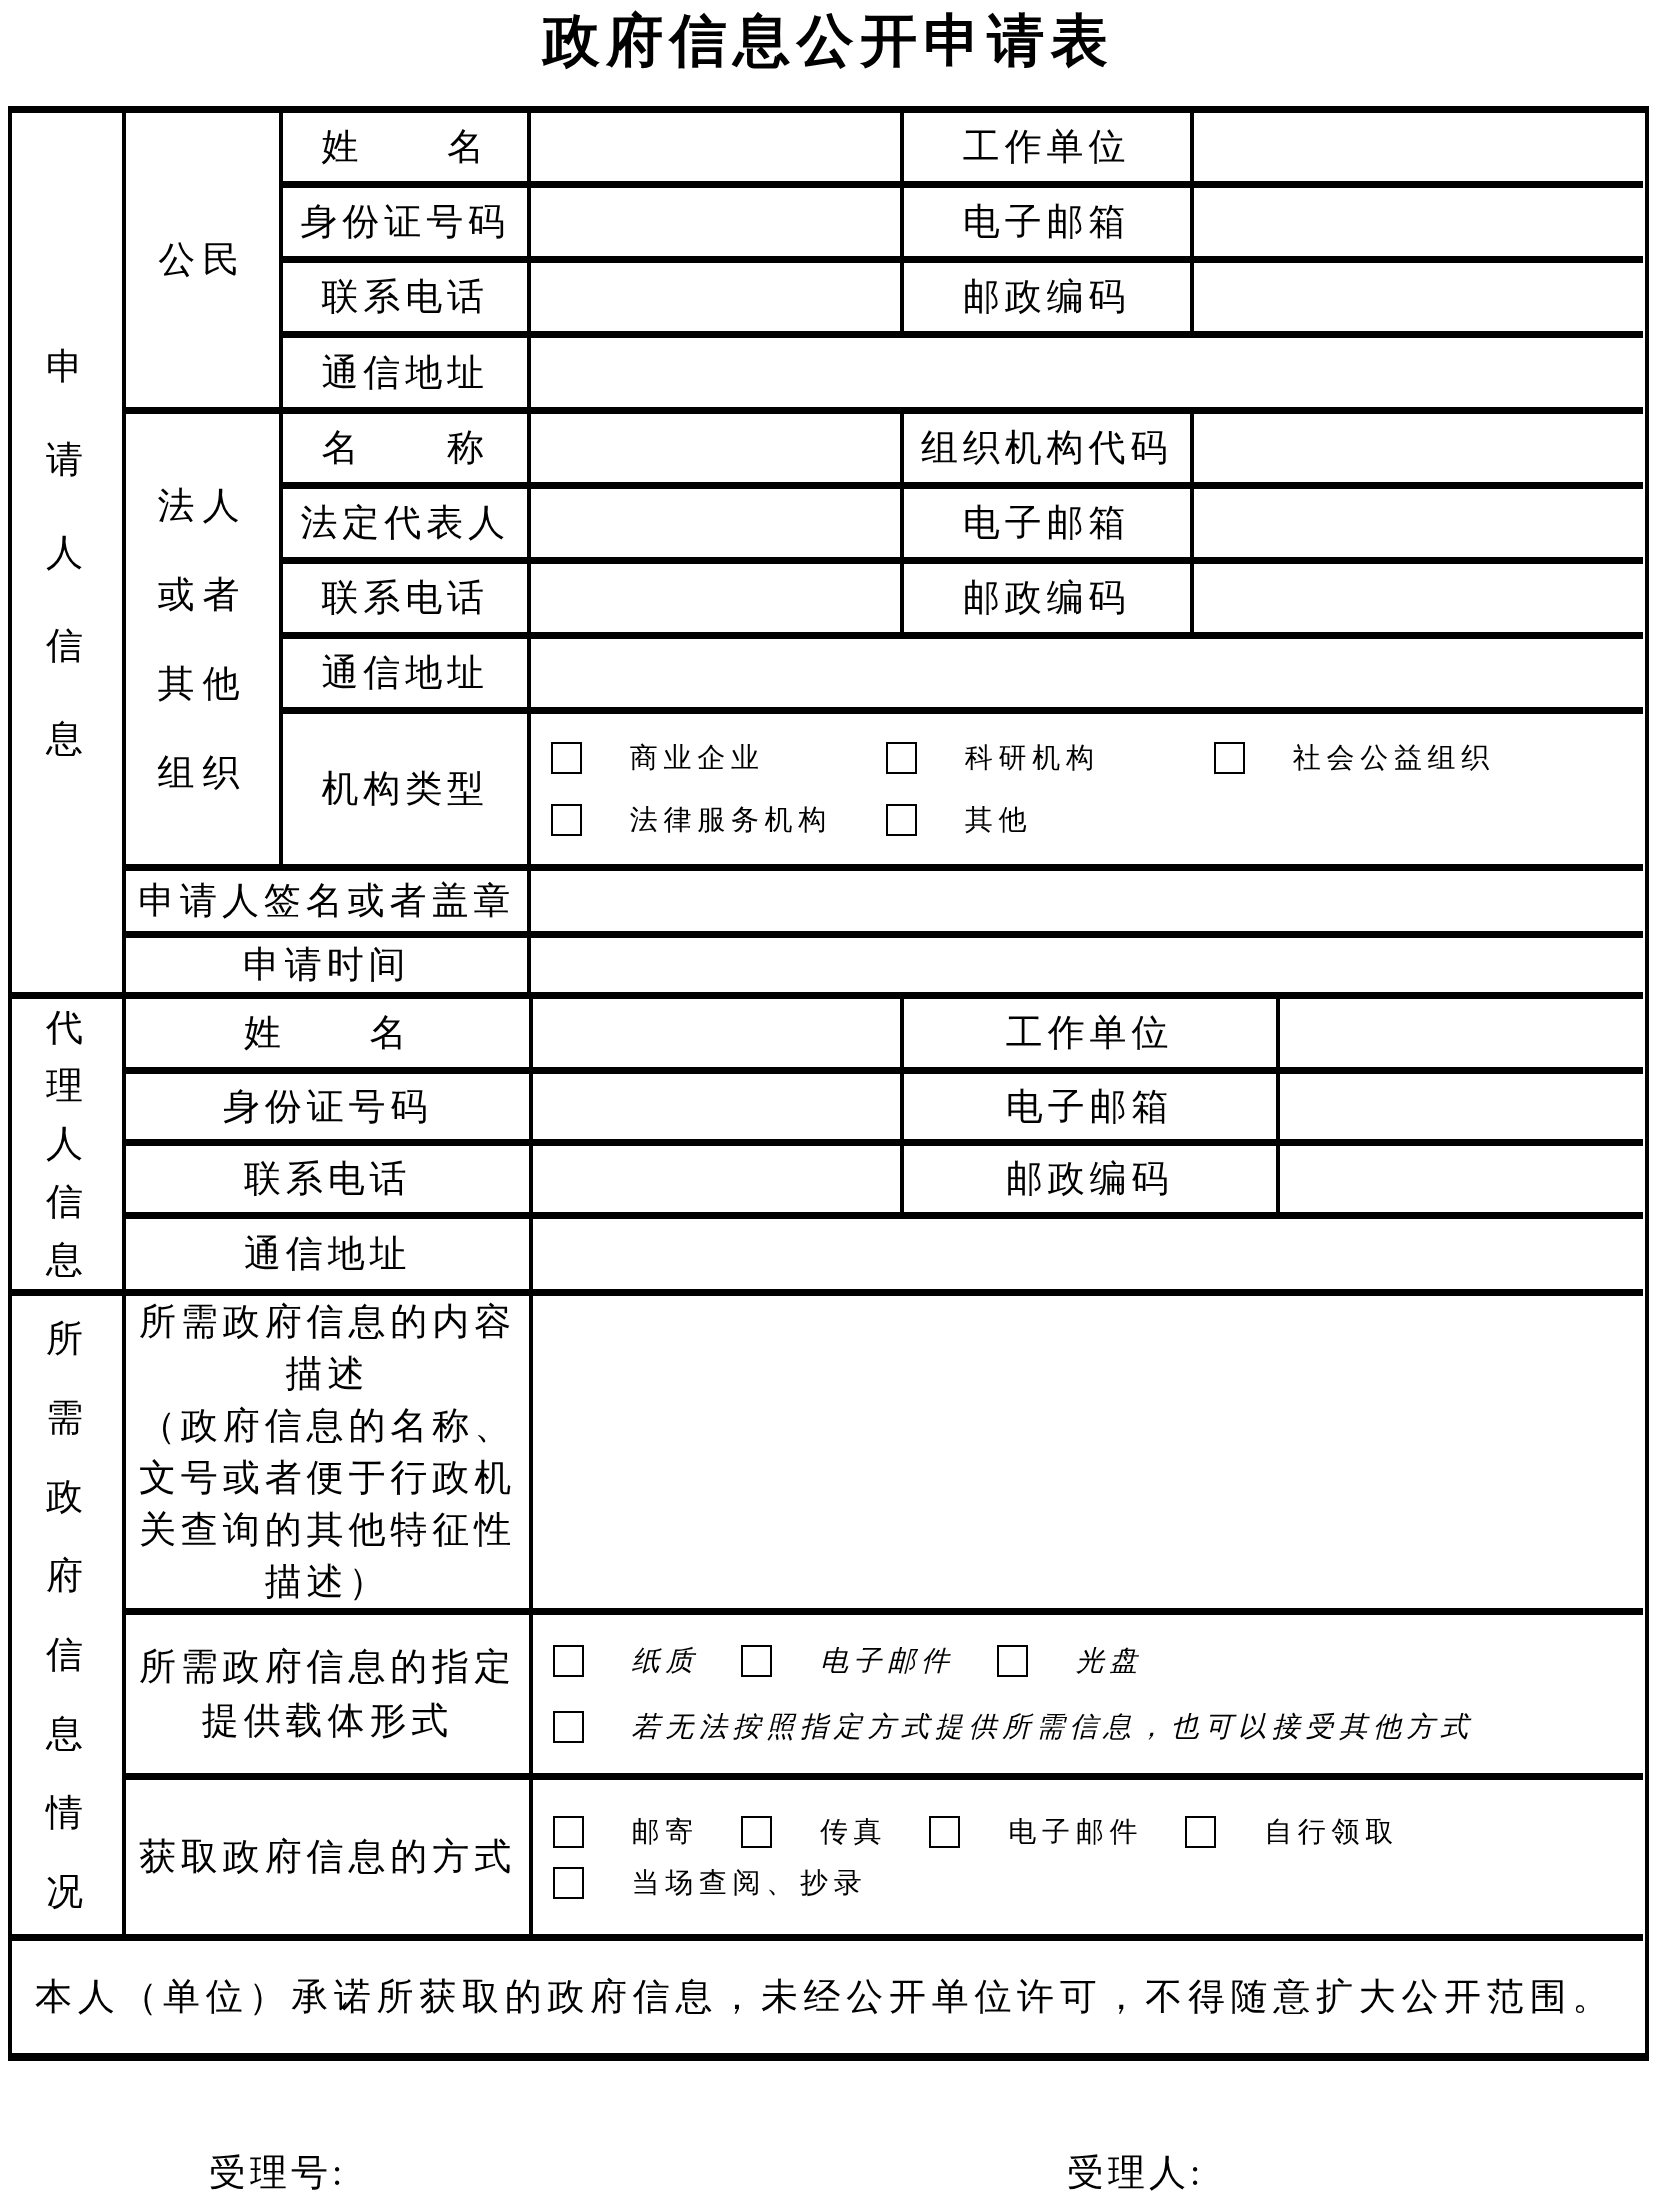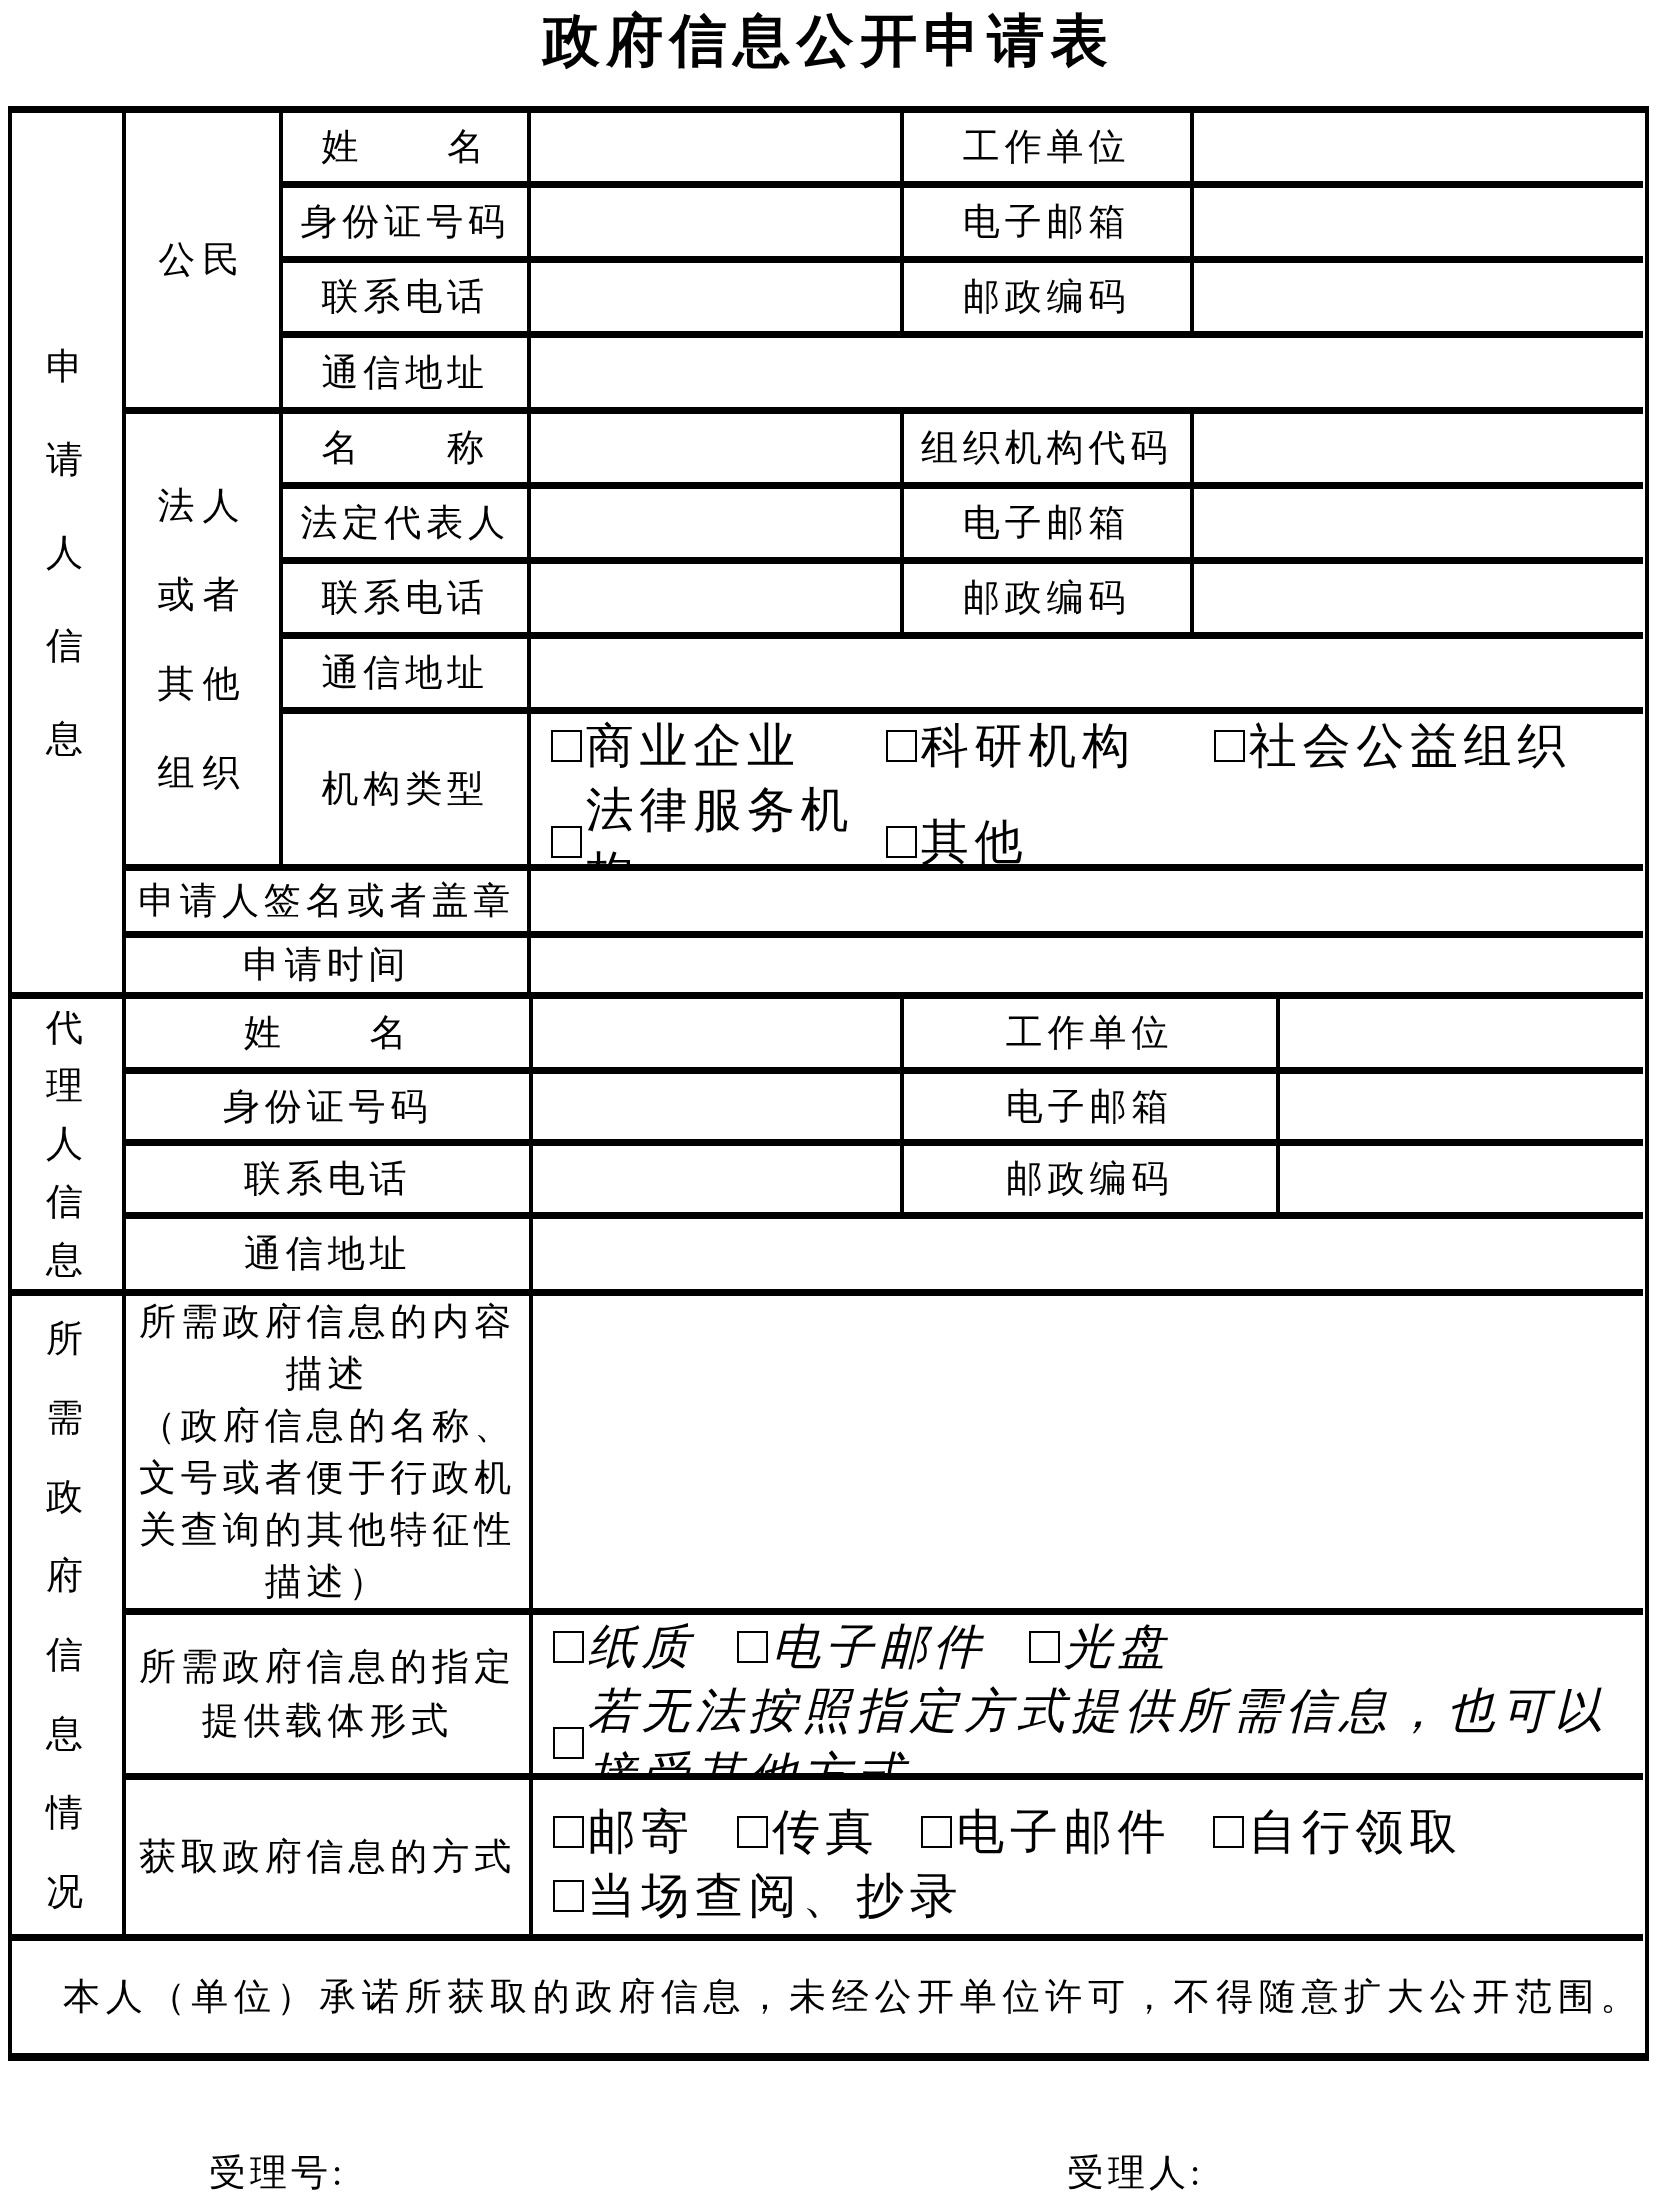--- a/index.html
+++ b/index.html
@@ -18,34 +18,34 @@
     border:4.9px solid #000; border-top-width:7.3px; border-bottom-width:8px;
     background:#fff;
   }
   table { border-spacing:0; table-layout:fixed; width:1631px; }
   td {
     border-right:4.9px solid #000; border-bottom:7.3px solid #000;
     font-size:37px; letter-spacing:4.9px; text-align:center;
     vertical-align:middle; overflow:hidden;
   }
   tr > td:last-child { border-right:none; }
-  table.final td { border-bottom:none;text-align:right; }
+  table.final td { border-bottom:none; }
   .vstack { white-space:pre-line; text-align:center; }
   .lh115 { line-height:93px; }
   .lh72  { line-height:58px; }
   .lh97  { line-height:79px; }
   .lh110 { line-height:89px; letter-spacing:8px;text-align:center; }
   .lh64  { line-height:52px; }
   .lh66  { line-height:54px; }
   .grouplbl { letter-spacing:7.3px; }
   .optcell { text-align:left; padding-left:19.5px; }
   .optwrap { display:flex; flex-direction:column; justify-content:space-evenly; }
   .h185 { height:150px; } .h195 { height:158px;font-style:italic; } .h198 { height:115px; }
   .optrow { display:flex; align-items:center; }
-  .opt { display:flex; align-items:center; letter-spacing:5.7px; font-size:48px; }
+  .opt { display:flex; align-items:center; letter-spacing:5.7px; font-size:28px;gap:44px; }
   .opt.gap { margin-right:42px; }
   .opt.w1 { width:335px; } .opt.w2 { width:328px; }
   .cb {
     display:inline-block; width:31px; height:32px;
     border:2.4px solid #000; margin-right:4px; flex:none; background:#fff;
   }
   .decl { text-align:left; padding-left:23px; letter-spacing:5.7px; }
   .footer { position:absolute; top:2148px; left:0; width:100%; height:49px; font-size:37px; letter-spacing:4px; }
   .footer .fno { position:absolute; left:209px; }
   .footer .fpe { position:absolute; left:1067px; }

